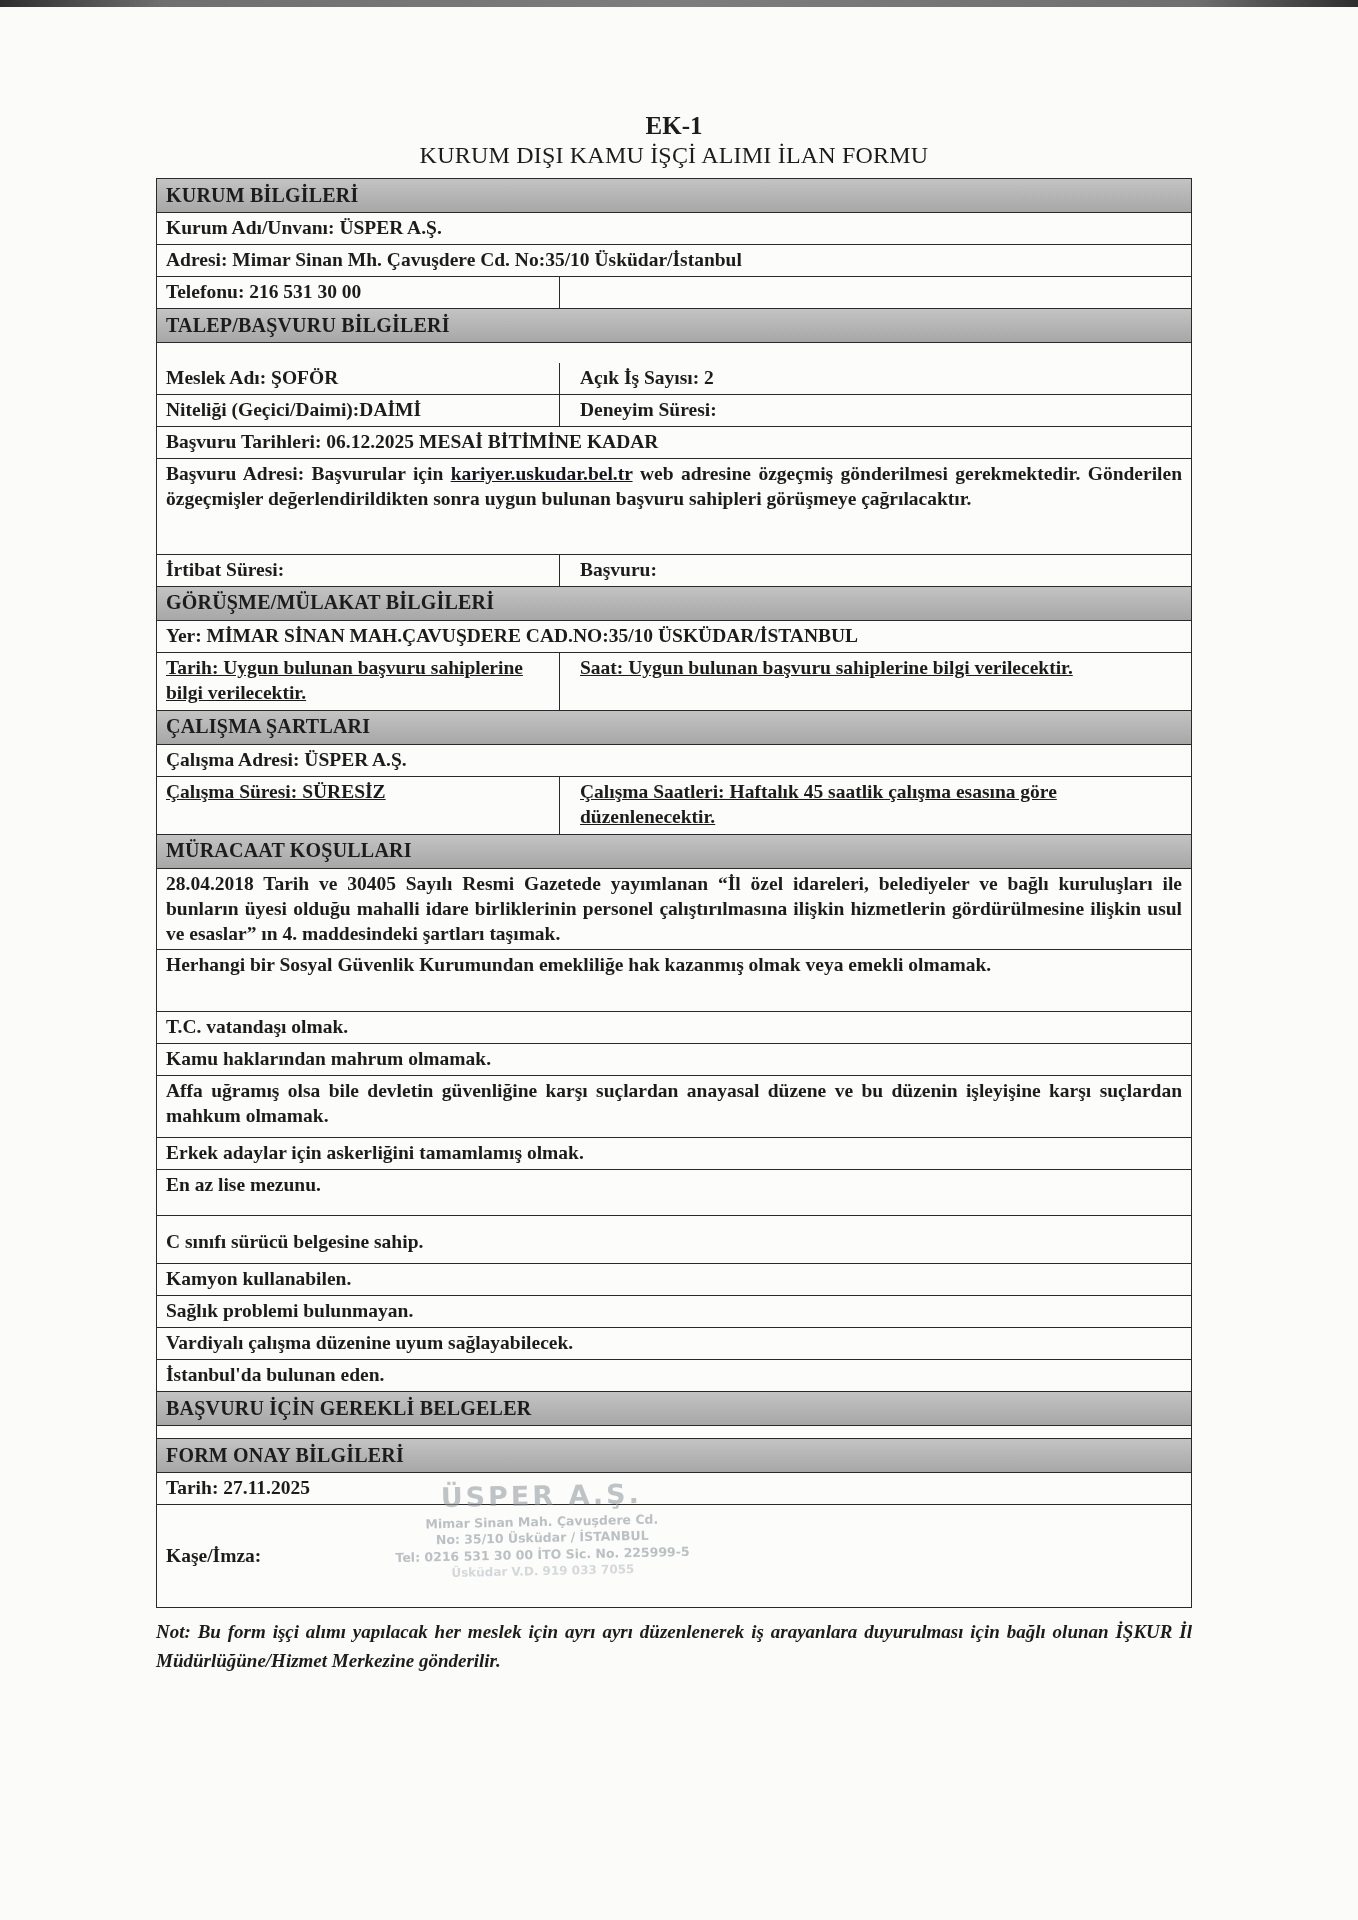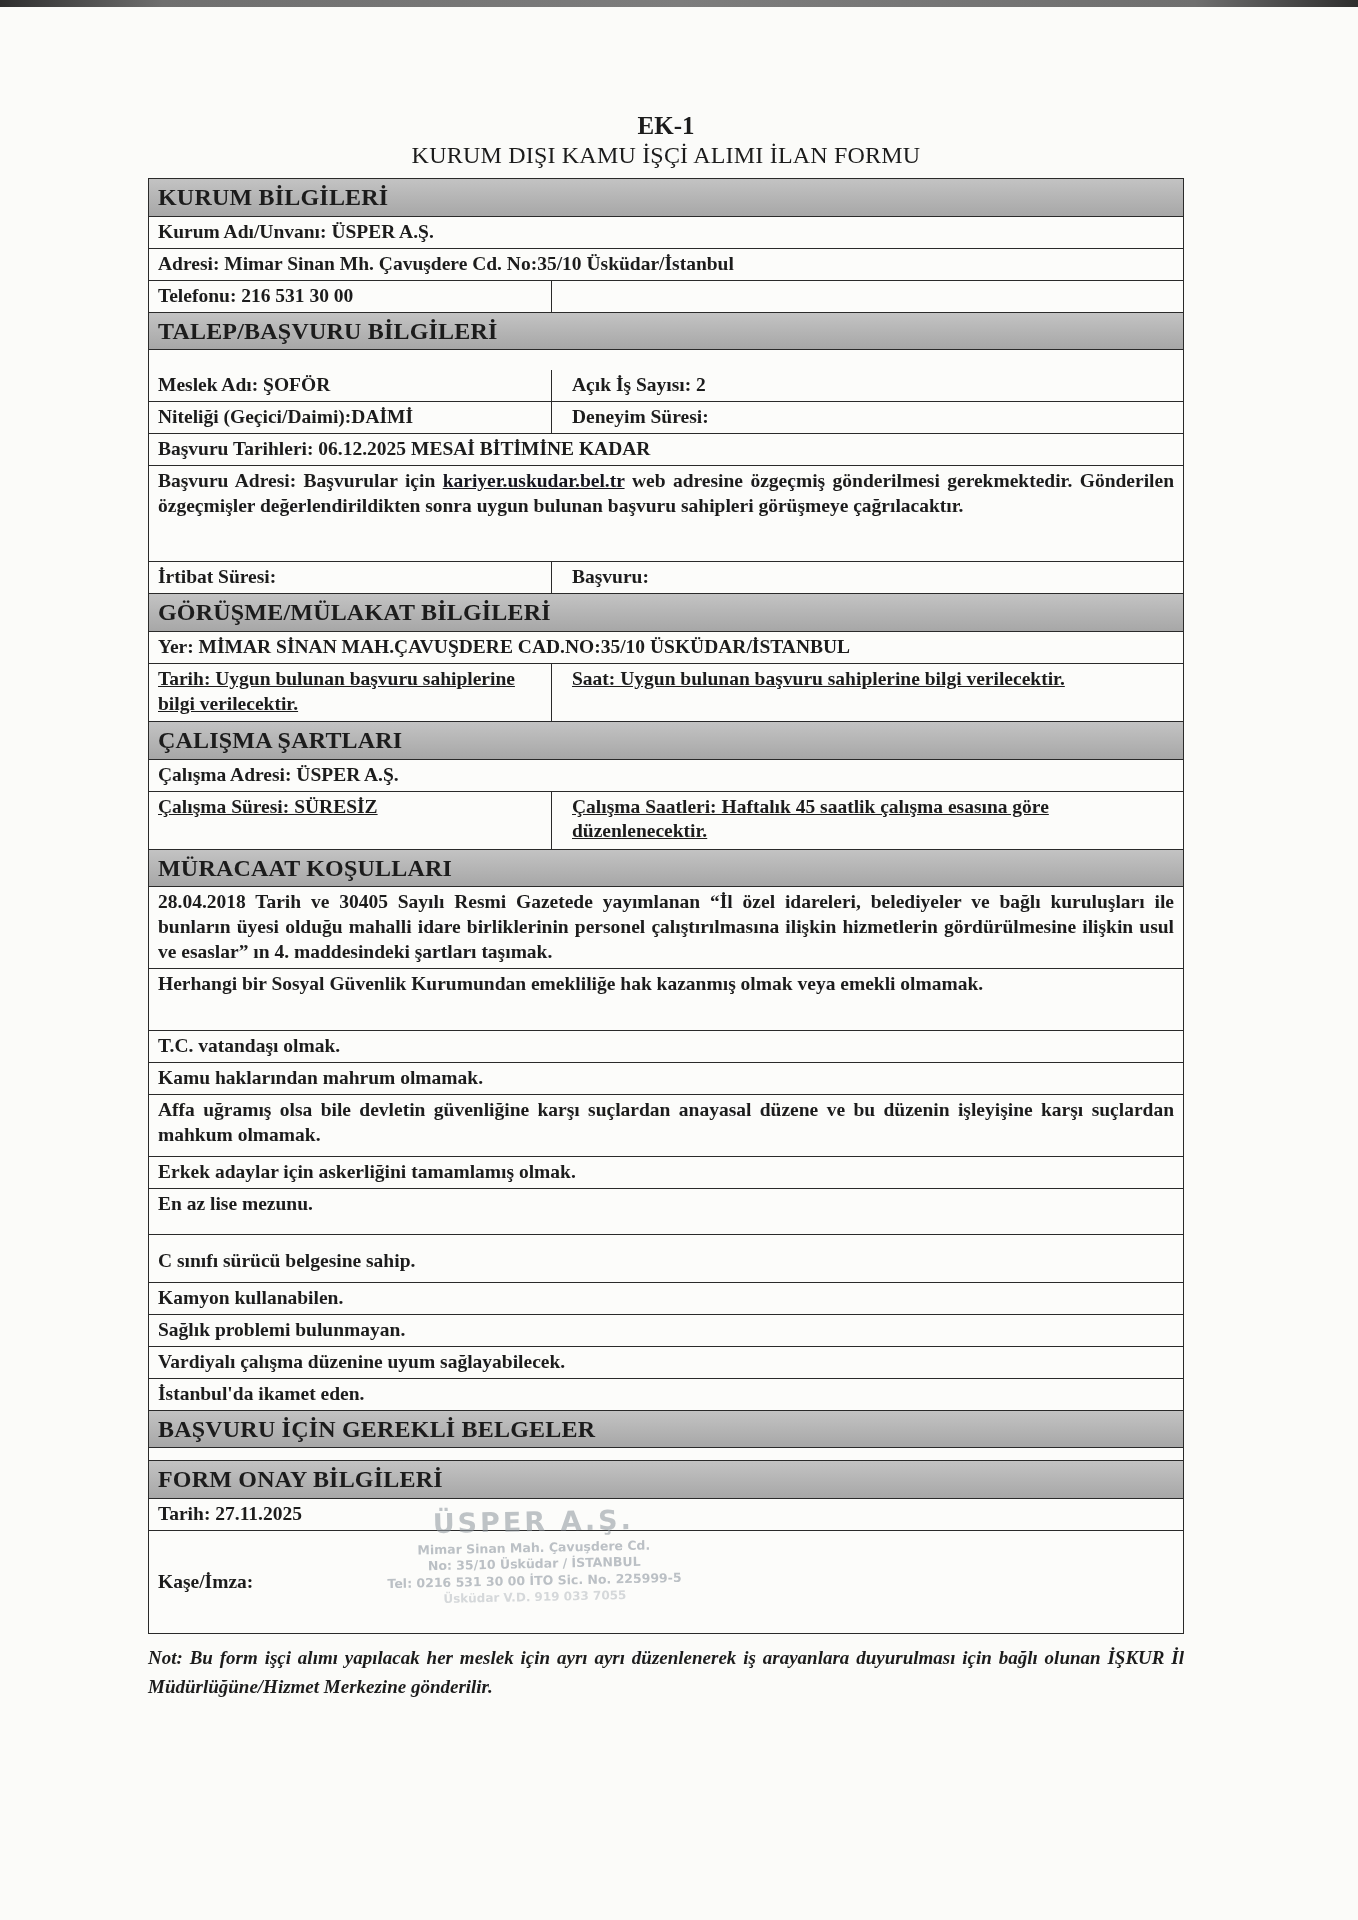--- a/index.html
+++ b/index.html
@@ -1,29 +1,29 @@
 <!DOCTYPE html>
 <html><head>
 <meta charset="utf-8">
 <style>
   * { margin:0; padding:0; box-sizing:border-box; }
   html,body { background:#e9e9e7; }
   body { width:1358px; font-family:"Liberation Serif", serif; }
   .page { position:relative; width:1358px; height:1920px; background:#fbfbf9; overflow:hidden; }
   .scan-top { position:absolute; top:0; left:0; right:0; height:7px;
     background:linear-gradient(90deg,#2e2e2e,#6f6f6f 12%,#7d7d7d 50%,#6f6f6f 88%,#2e2e2e); }
-  .doc { position:absolute; left:148px; top:112px; width:1036px; color:#1c1c1c; }
+  .doc { position:absolute; left:156px; top:112px; width:1036px; color:#1c1c1c; }
   .title1 { text-align:center; font-size:25px; font-weight:700; }
   .title2 { text-align:center; font-size:24px; font-weight:400; letter-spacing:.2px; margin-top:2px; }
   .tbl { margin-top:9px; border:1.6px solid #2a2a2a; background:#fcfcfa; }
   .row { position:relative; border-bottom:1.6px solid #2a2a2a; font-size:19.5px; font-weight:700;
     line-height:1.28; padding:3px 9px; min-height:30px; }
   .row:last-child { border-bottom:none; }
   .hdr { background:linear-gradient(#c3c3c3,#a7a7a7); min-height:34px; display:flex;
-    align-items:center; font-size:24px; letter-spacing:.2px; }
+    align-items:center; font-size:20px; letter-spacing:.2px; }
   .cols { display:flex; padding:0; }
   .cols .c1 { width:402px; padding:3px 9px; }
   .cols .c2 { flex:1; border-left:1.6px solid #2a2a2a; padding:3px 20px; }
   .just { text-align:justify; }
   .gap { min-height:13px; }
   .mh46 { min-height:46px; }
   .mh48 { min-height:48px; }
   .mh52 { min-height:52px;align-items:flex-end; }
   .mh58 { min-height:58px;text-decoration:underline; }
   .mh62 { min-height:62px; }
@@ -101,21 +101,21 @@
       <div class="row just mh62">Herhangi bir Sosyal Güvenlik Kurumundan emekliliğe hak kazanmış olmak veya emekli olmamak.</div>
       <div class="row">T.C. vatandaşı olmak.</div>
       <div class="row">Kamu haklarından mahrum olmamak.</div>
       <div class="row just mh62">Affa uğramış olsa bile devletin güvenliğine karşı suçlardan anayasal düzene ve bu düzenin işleyişine karşı suçlardan mahkum olmamak.</div>
       <div class="row">Erkek adaylar için askerliğini tamamlamış olmak.</div>
       <div class="row mh46">En az lise mezunu.</div>
       <div class="row mh48 pt14">C sınıfı sürücü belgesine sahip.</div>
       <div class="row">Kamyon kullanabilen.</div>
       <div class="row">Sağlık problemi bulunmayan.</div>
       <div class="row">Vardiyalı çalışma düzenine uyum sağlayabilecek.</div>
-      <div class="row">İstanbul'da ikamet eden.</div>
+      <div class="row">İstanbul'da bulunan eden.</div>
 
       <div class="row hdr">BAŞVURU İÇİN GEREKLİ BELGELER</div>
       <div class="row gap"></div>
       <div class="row hdr">FORM ONAY BİLGİLERİ</div>
       <div class="row">Tarih: 27.11.2025</div>
 
       <div class="row kase">
         <div>Kaşe/İmza:</div>
         <div class="stamp">
           <div class="stamp-big">ÜSPER A.Ş.</div>

